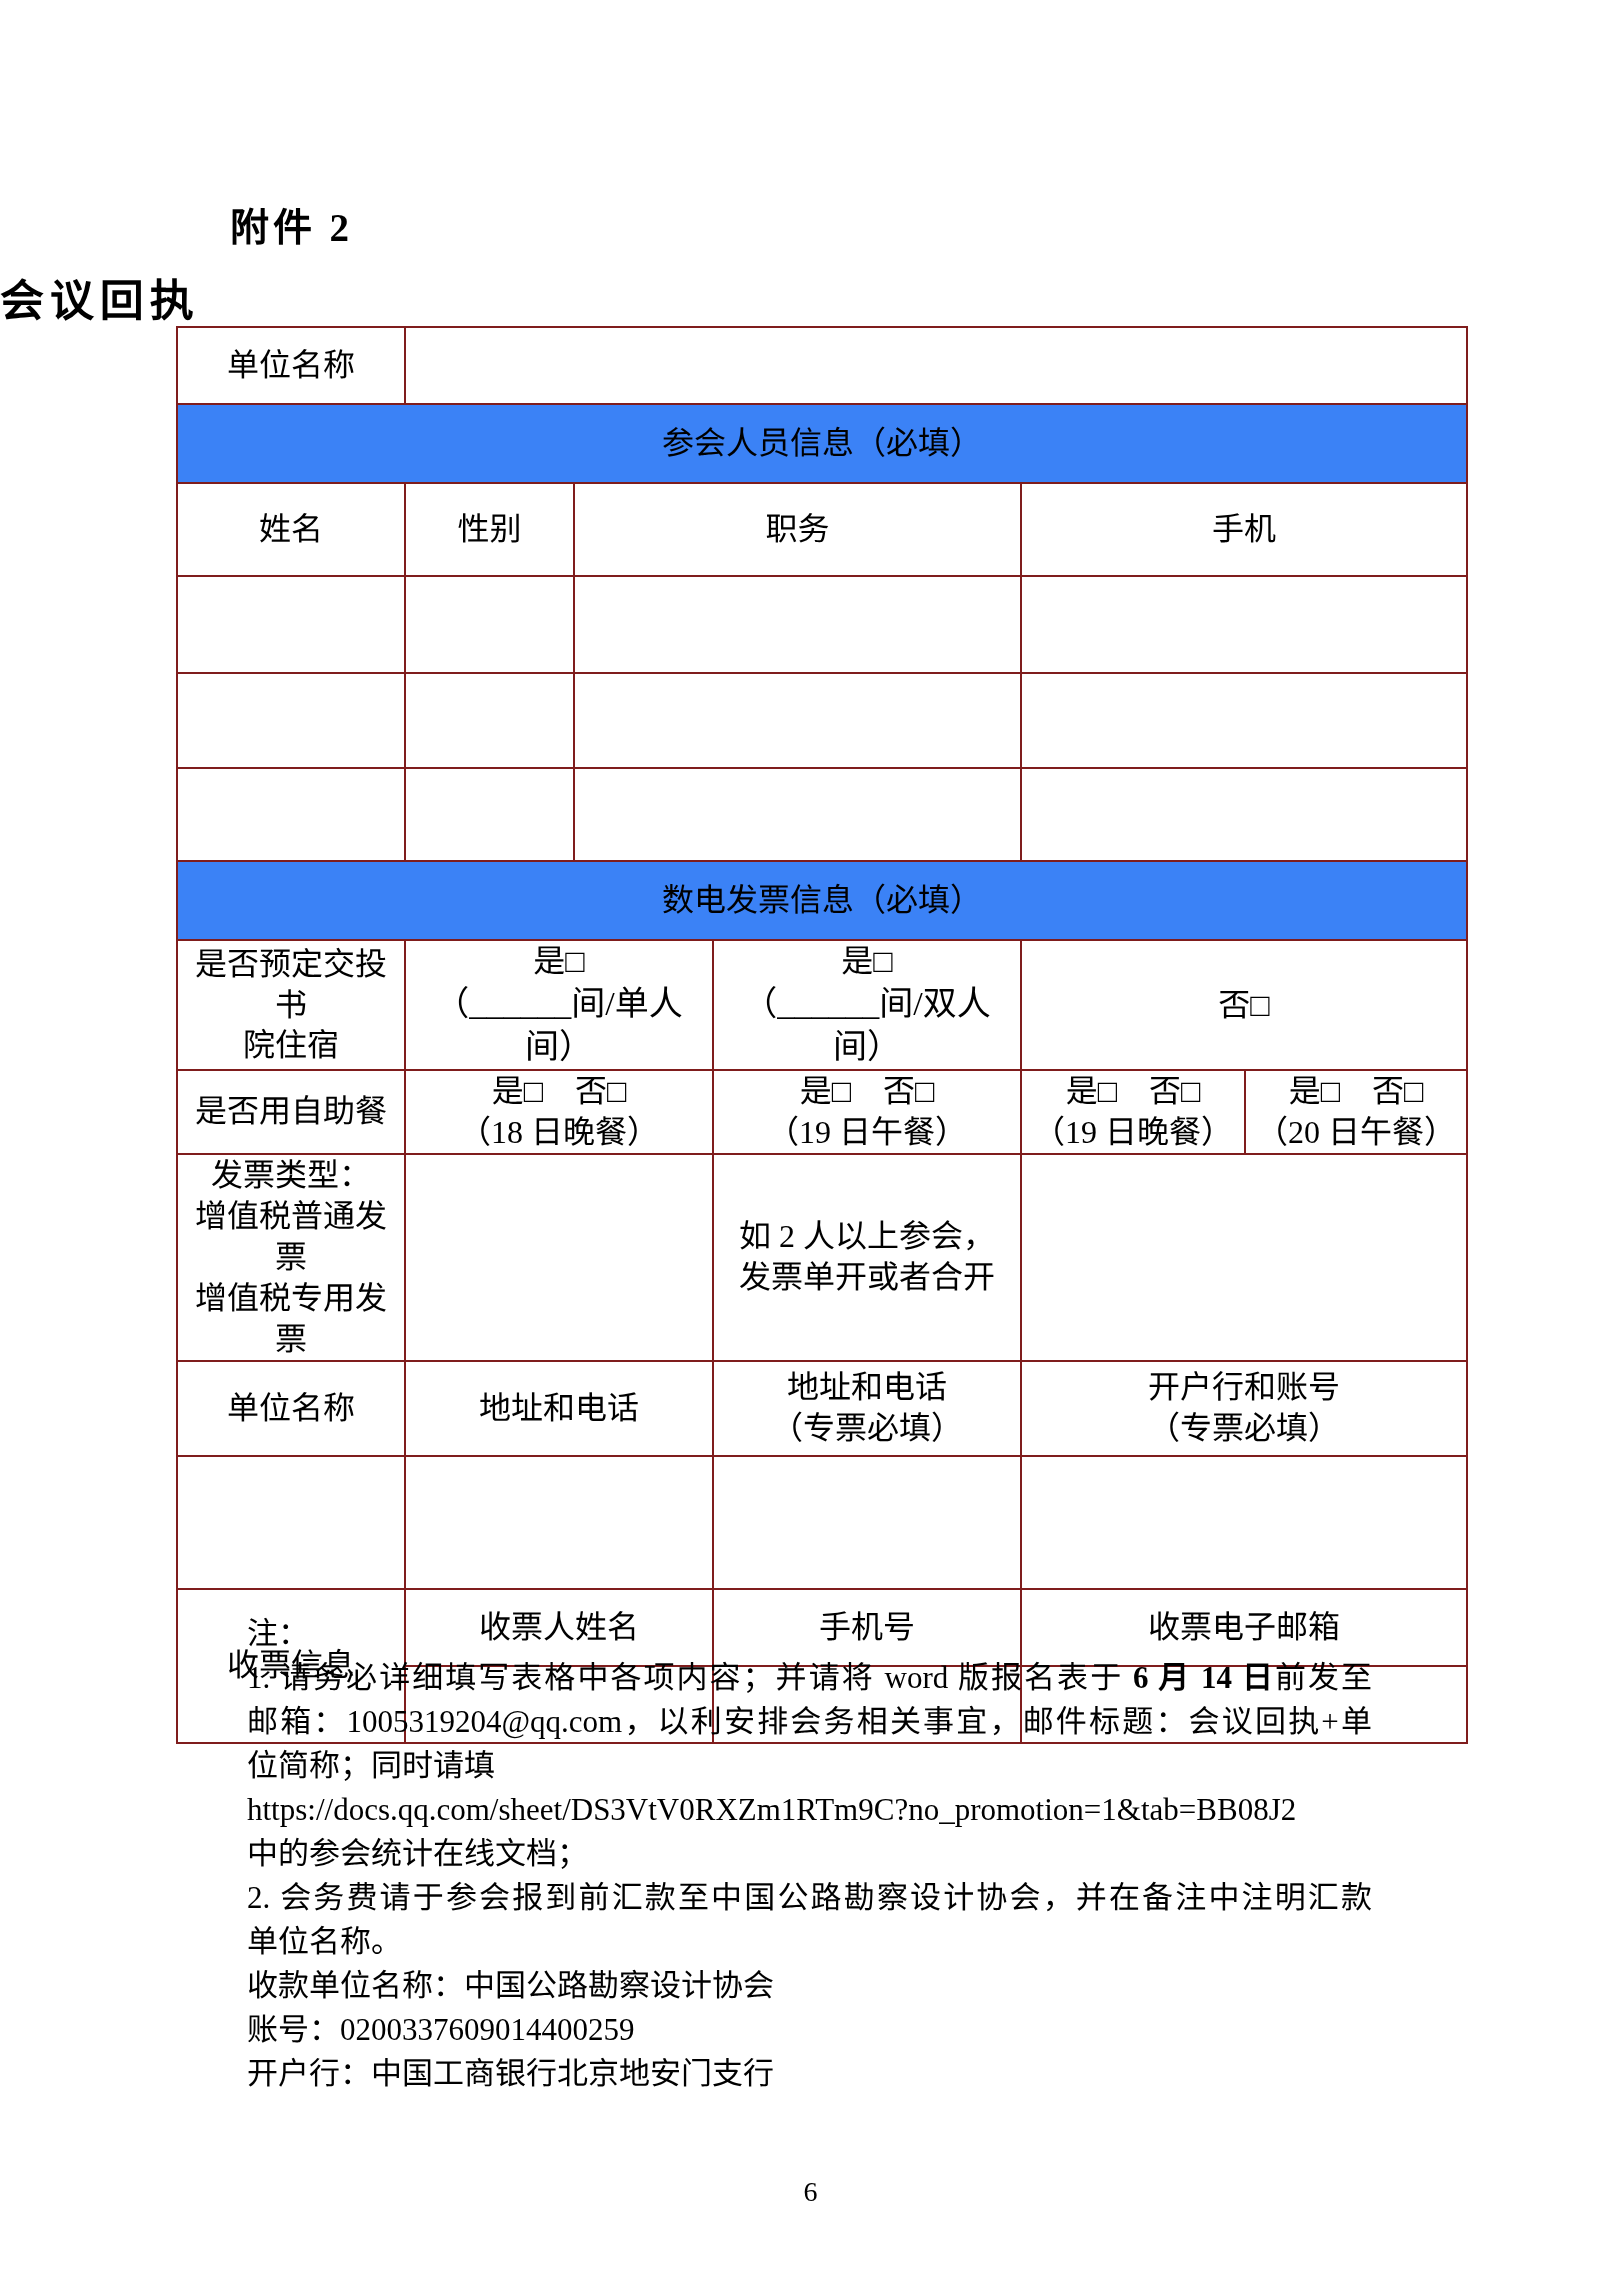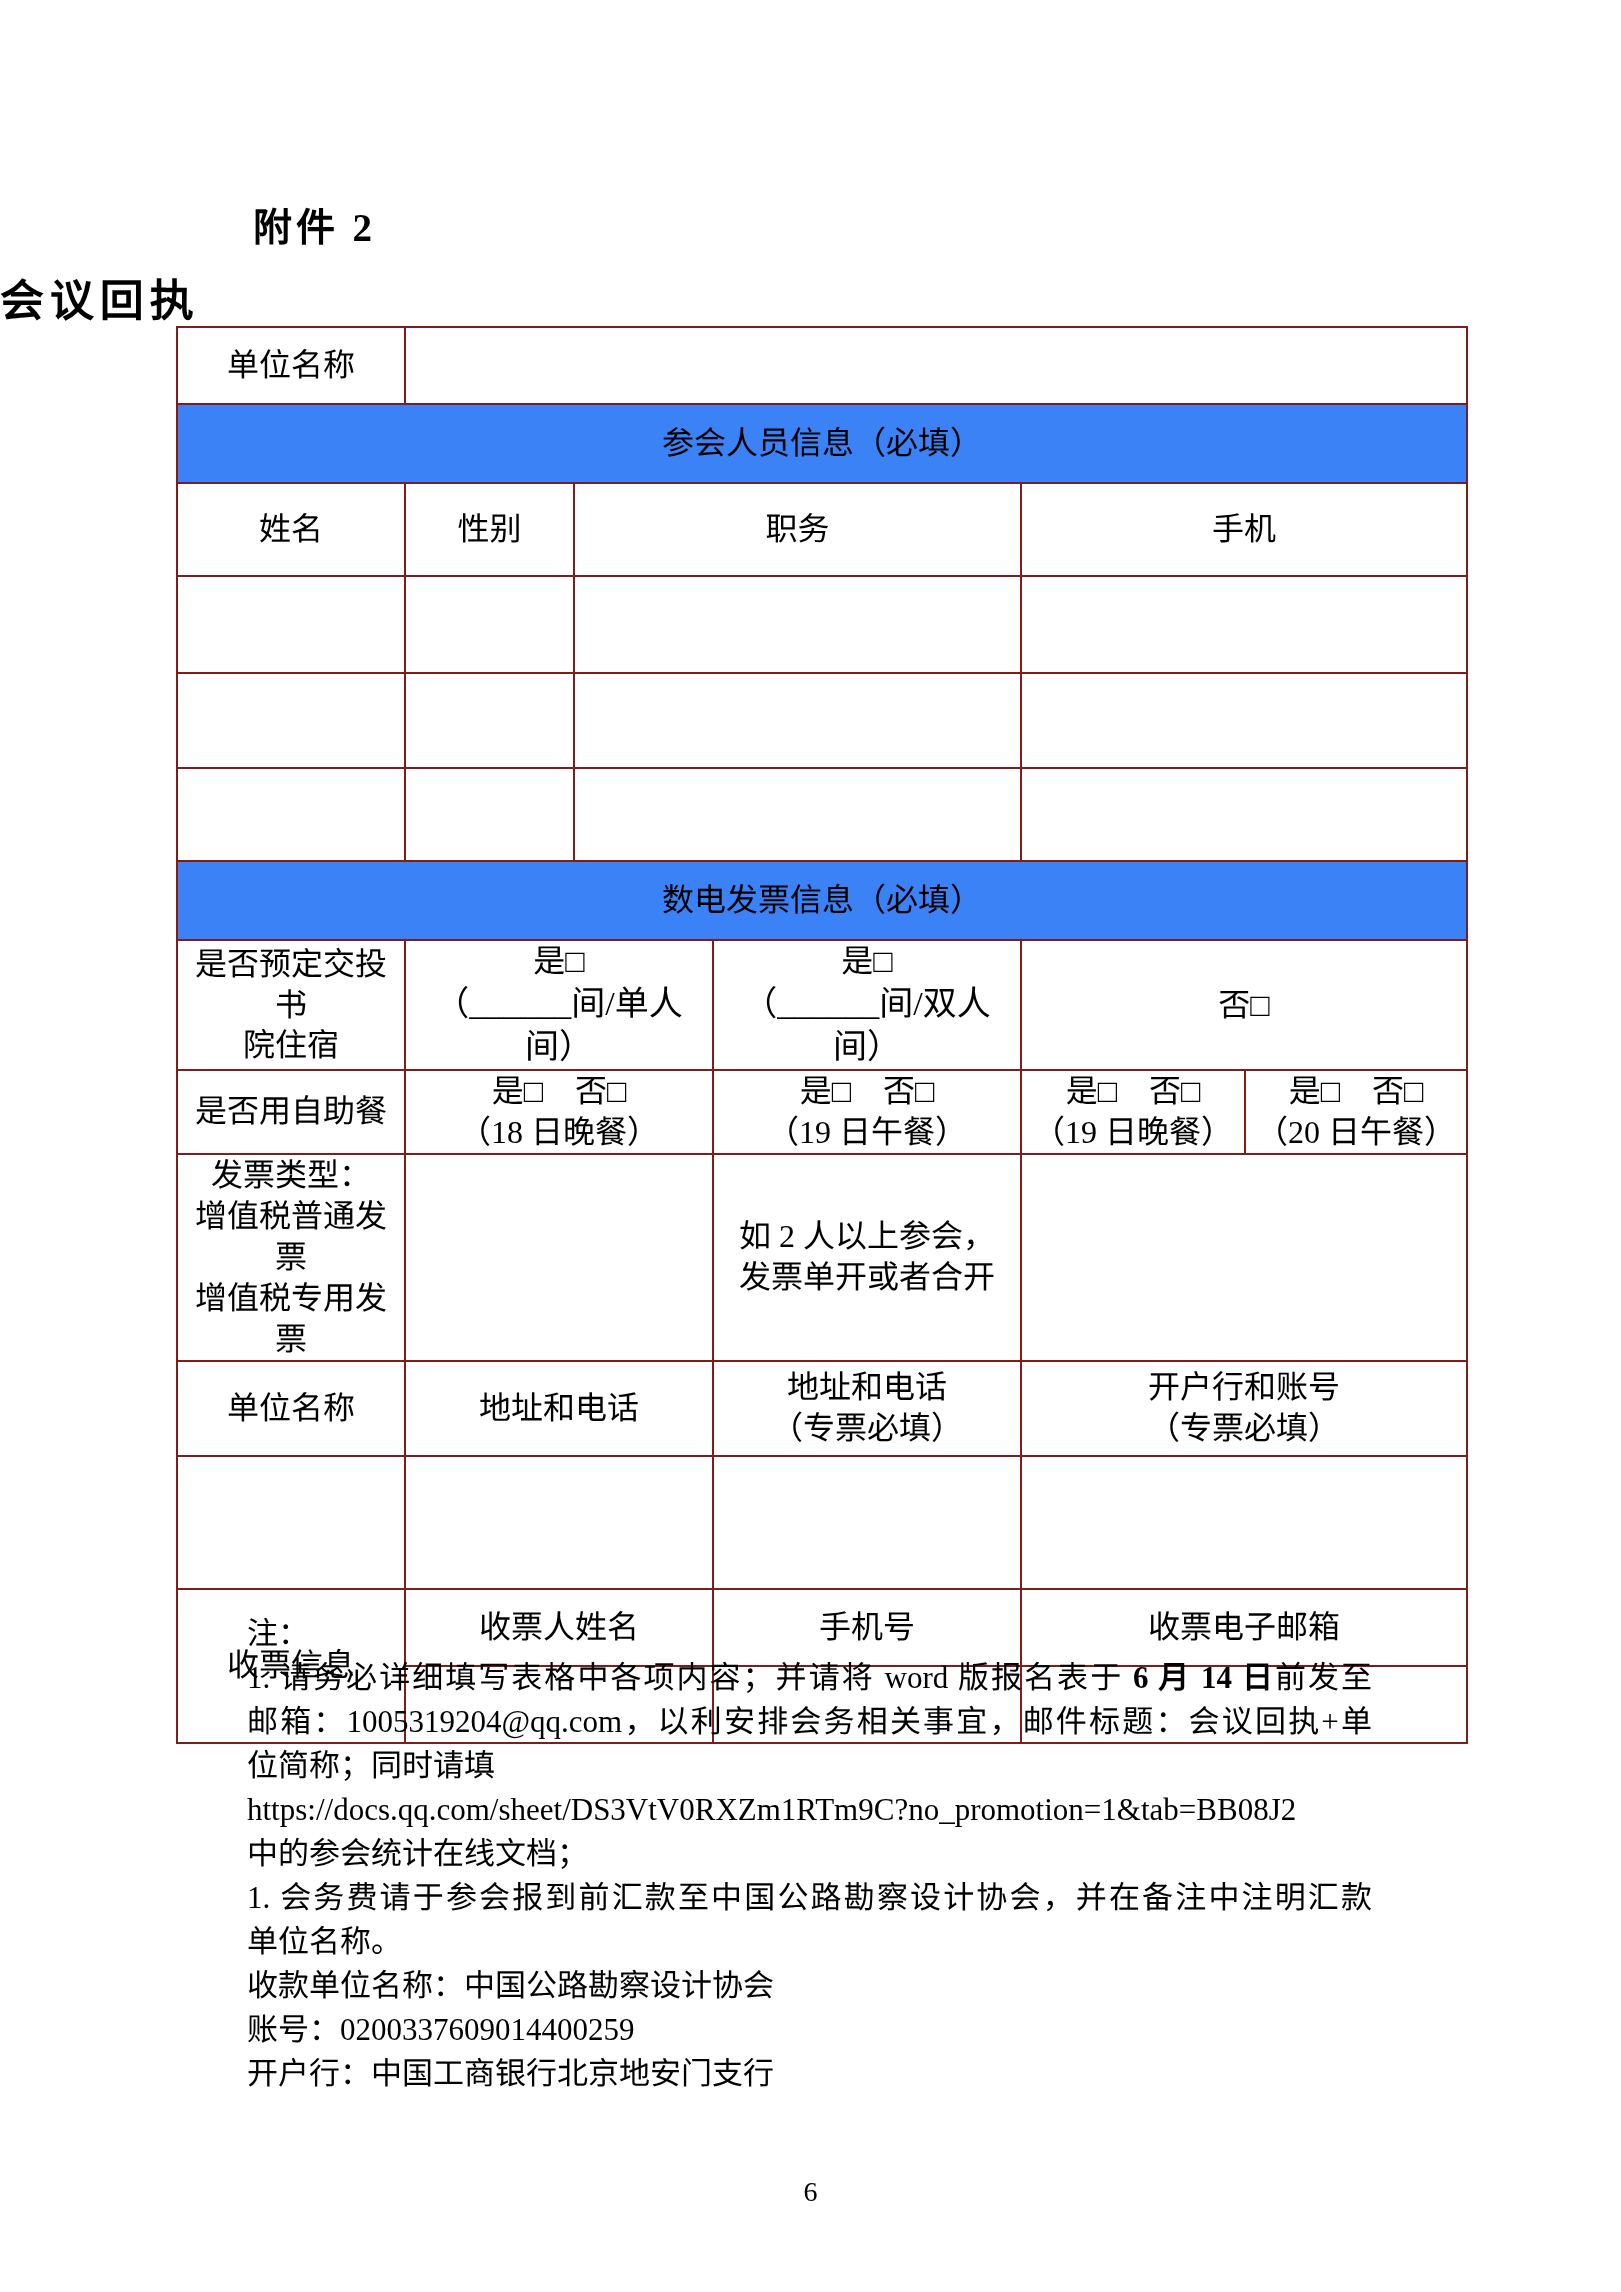--- a/index.html
+++ b/index.html
@@ -1,21 +1,21 @@
 <!DOCTYPE html>
 <html lang="zh-CN"><head>
 <meta charset="utf-8">
 <style>
   html,body{margin:0;padding:0;}
   body{
     width:1621px;height:2293px;position:relative;background:#ffffff;
     font-family:"Liberation Serif","DejaVu Serif",serif;color:#000;
   }
   .attachment{
-    position:absolute;left:253px;top:196px;
+    position:absolute;left:230px;top:196px;
     font-size:39px;font-weight:bold;letter-spacing:3.9px;
   }
   .doc-title{
     position:absolute;left:0;top:265px;width:1621px;text-align:left;
     font-size:44px;font-weight:bold;letter-spacing:5.9px;
     font-family:"DejaVu Sans","Liberation Sans",sans-serif;
   }
   table.form{
     position:absolute;left:176px;top:326px;width:1291px;
     border-collapse:collapse;table-layout:fixed;
@@ -174,21 +174,21 @@
   </tbody>
 </table>
 
 <div class="notes">
   <div class="line">注：</div>
   <div class="line just"><span>1. 请务必详细填写表格中各项内容；并请将 word 版报名表于 </span><span class="b">6 月 14 日</span><span>前发至</span></div>
   <div class="line just">邮箱：1005319204@qq.com，以利安排会务相关事宜，邮件标题：会议回执+单</div>
   <div class="line">位简称；同时请填</div>
   <div class="line">https://docs.qq.com/sheet/DS3VtV0RXZm1RTm9C?no_promotion=1&amp;tab=BB08J2</div>
   <div class="line">中的参会统计在线文档；</div>
-  <div class="line just">1. 会务费请于参会报到前汇款至中国公路勘察设计协会，并在备注中注明汇款</div>
+  <div class="line just">2. 会务费请于参会报到前汇款至中国公路勘察设计协会，并在备注中注明汇款</div>
   <div class="line">单位名称。</div>
   <div class="line">收款单位名称：中国公路勘察设计协会</div>
   <div class="line">账号：0200337609014400259</div>
   <div class="line">开户行：中国工商银行北京地安门支行</div>
 </div>
 
 <div class="pagenum">6</div>
 
 
 </body></html>

